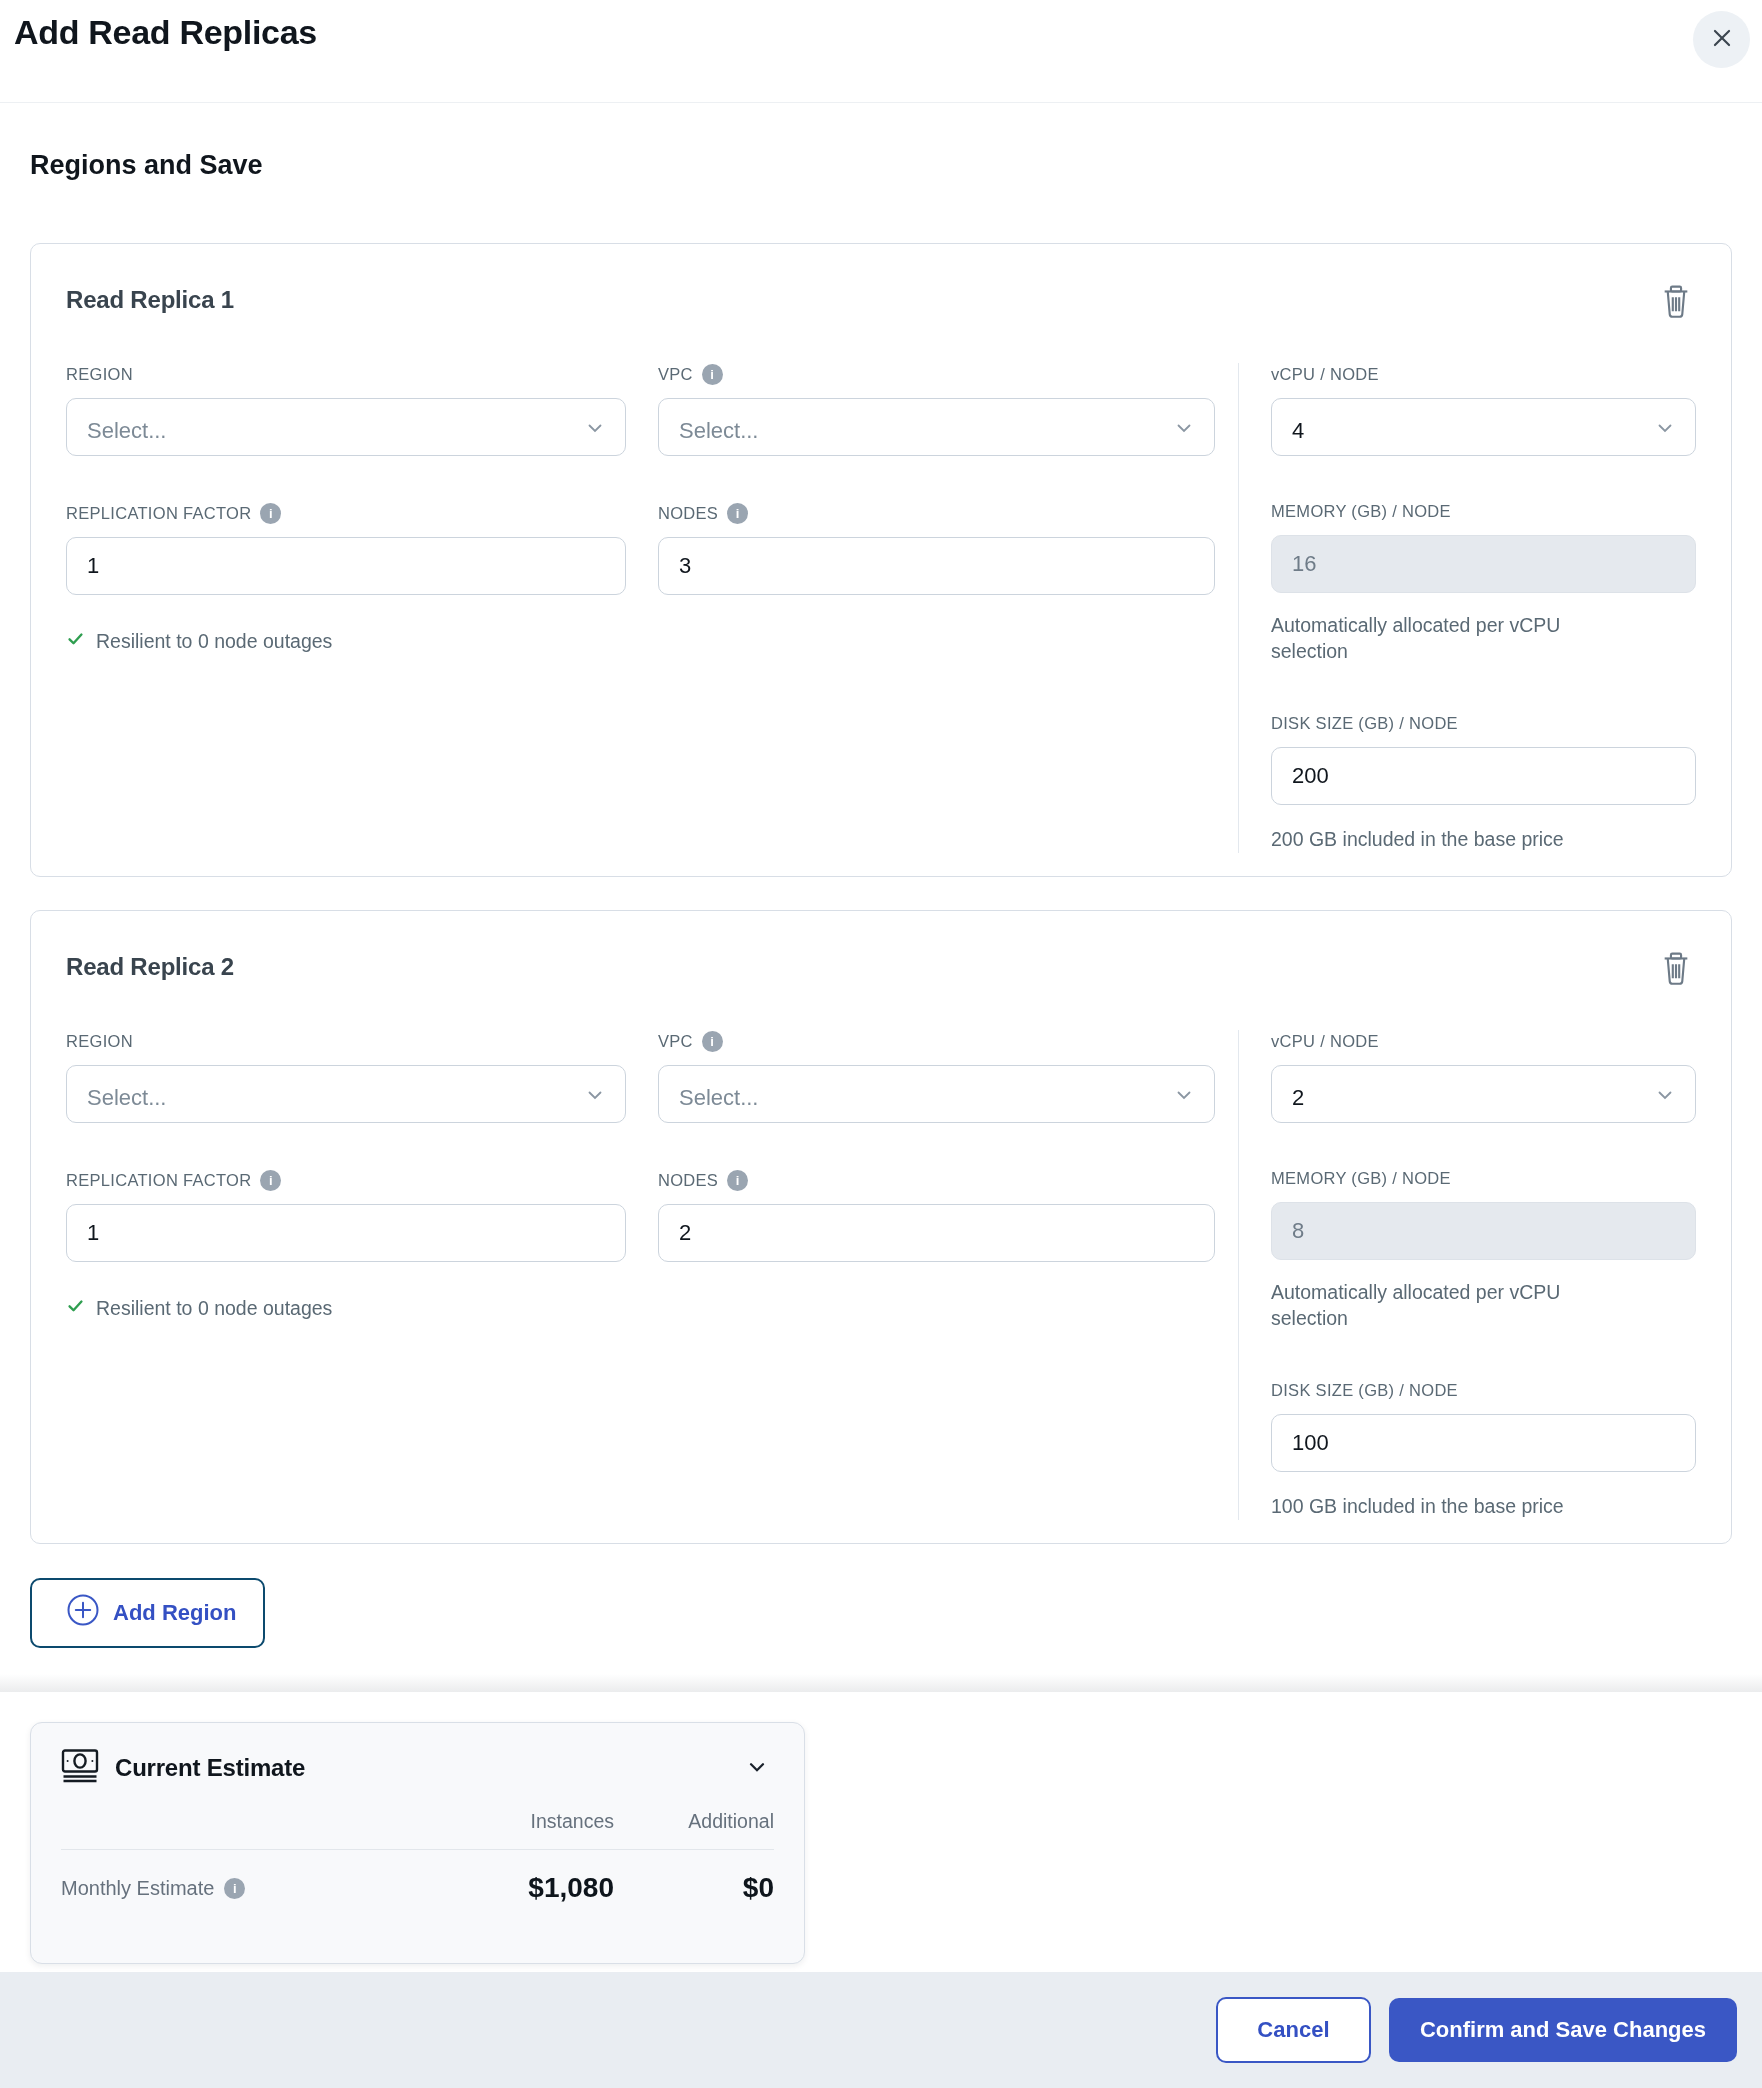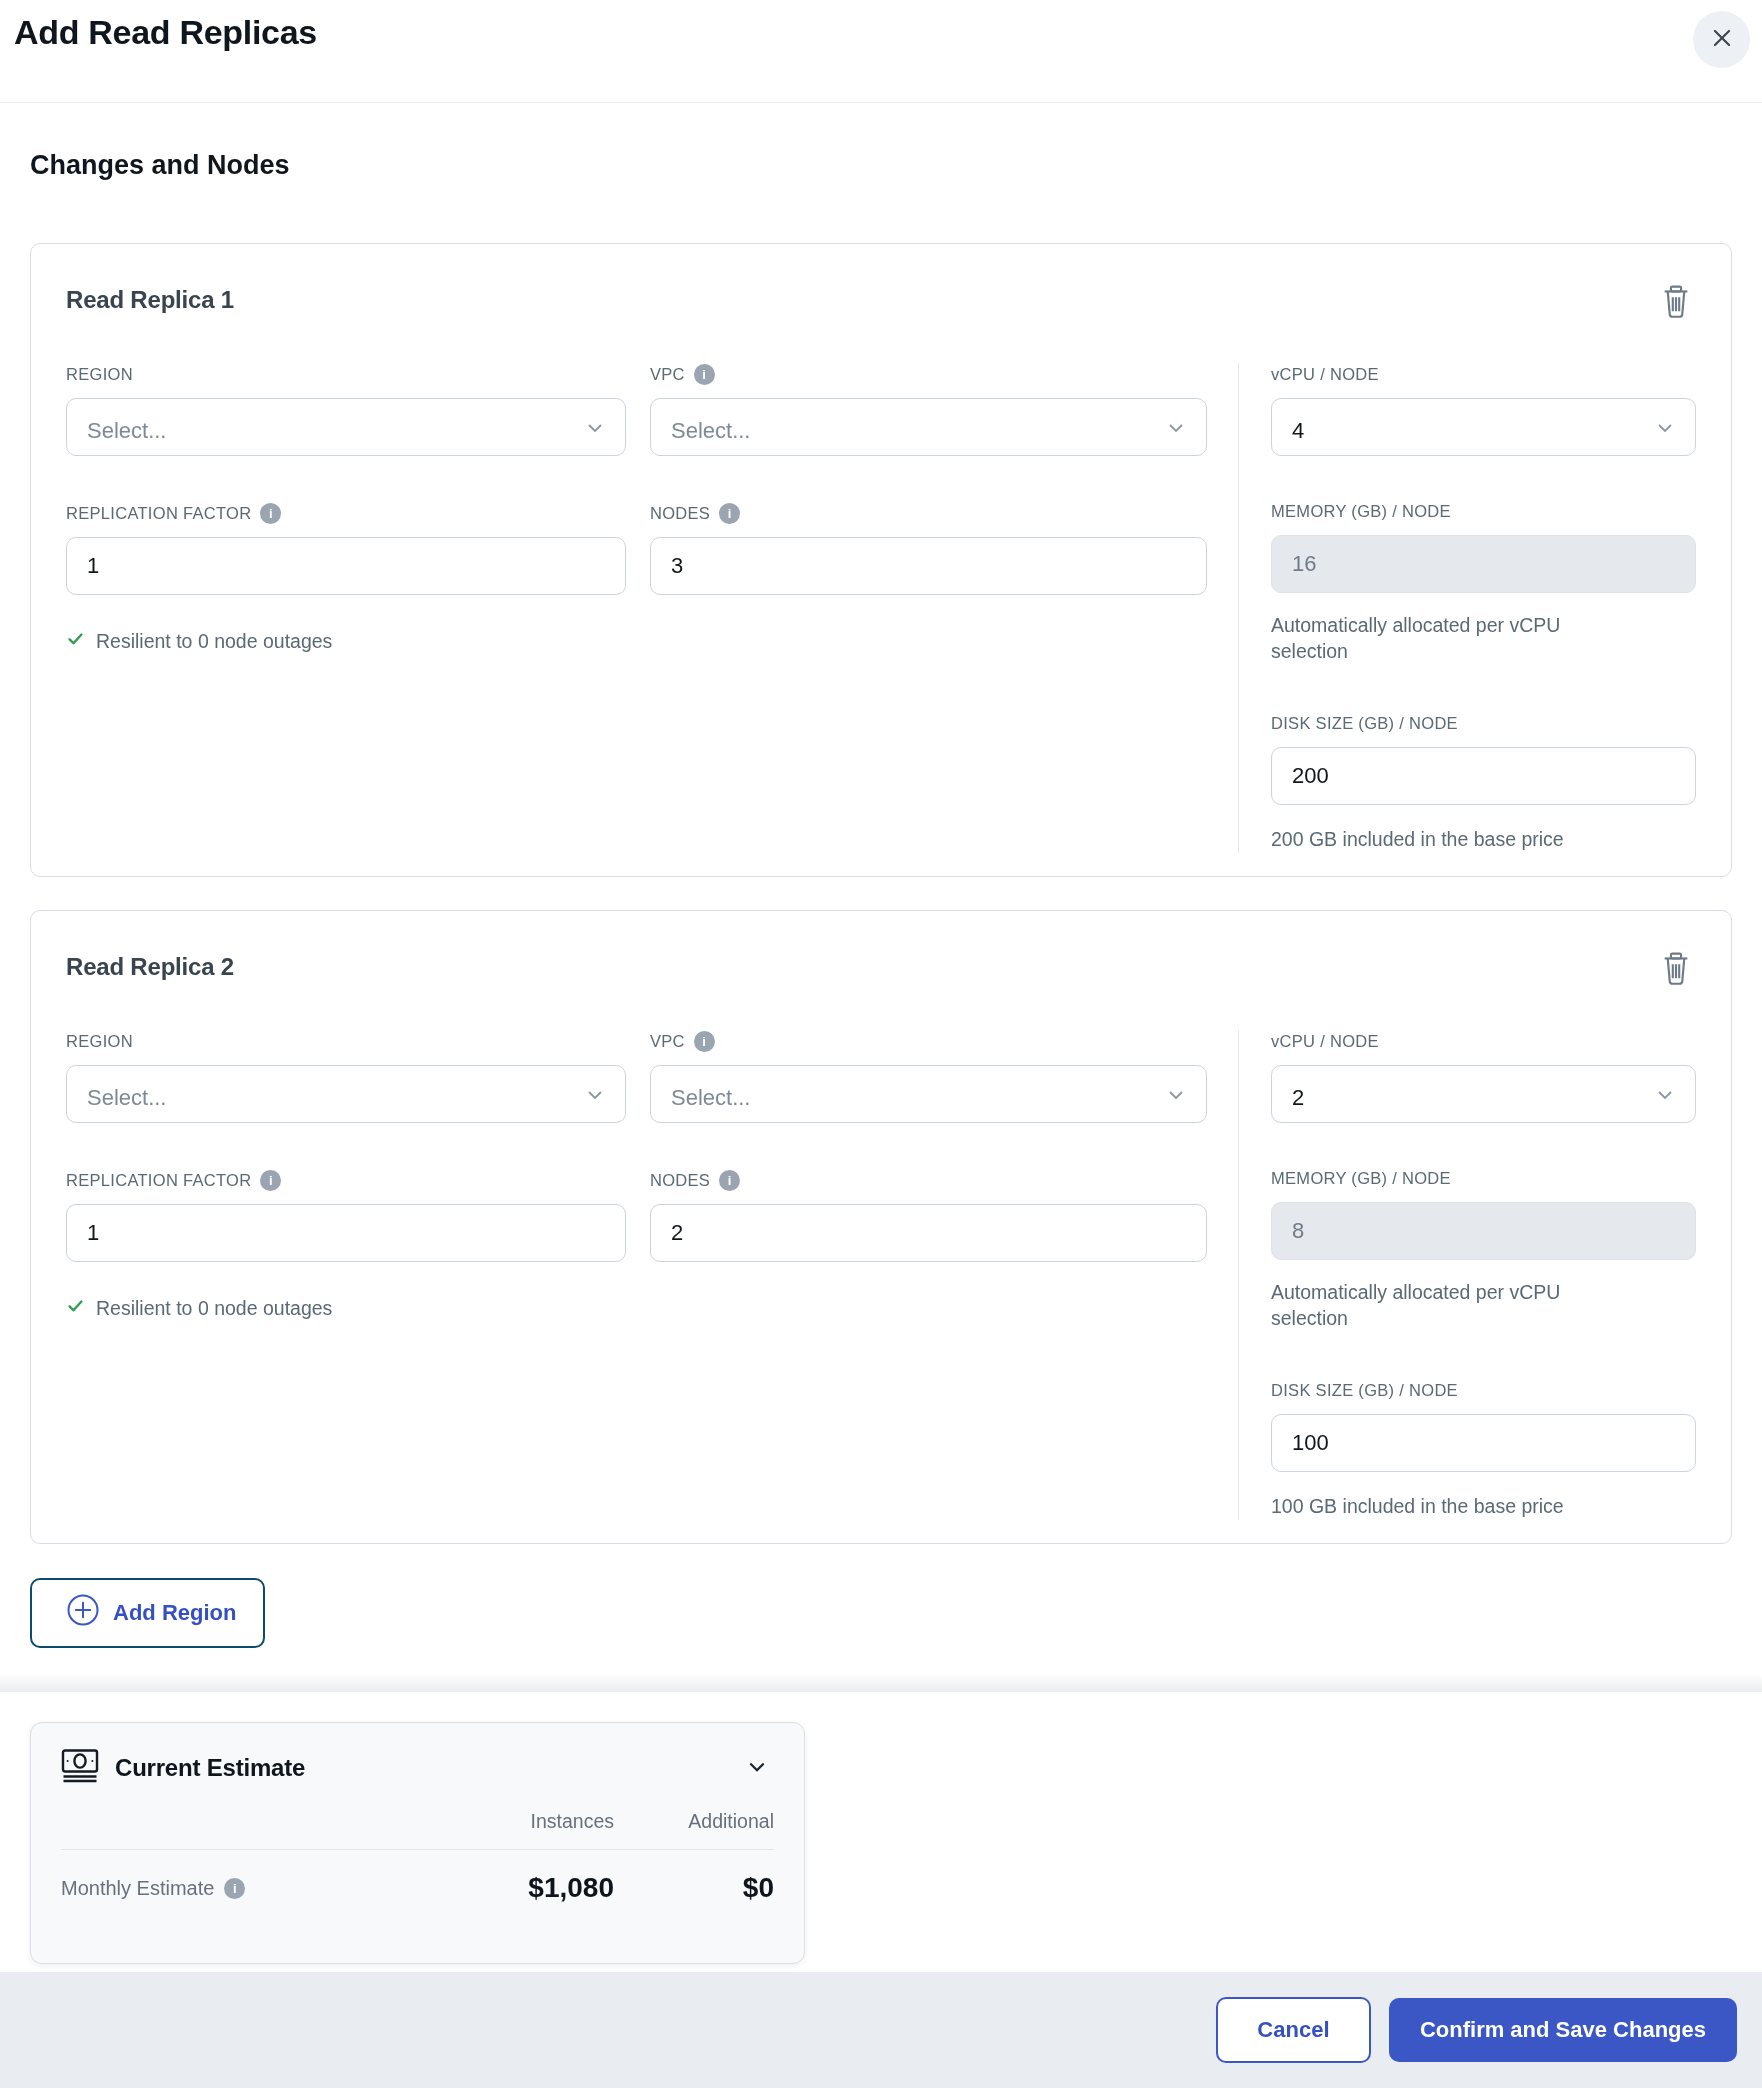--- a/index.html
+++ b/index.html
@@ -20,21 +20,21 @@
 
   
   .replica-card { position:absolute; left:30px; width:1702px; height:634px;
                   border:1.5px solid #d8dee6; border-radius:10px; background:#fff; padding:30px 35px 0 35px; }
   .card-0 { top:243px; } .card-1 { top:910px; }
   .card-head { display:flex; justify-content:space-between; align-items:flex-start;margin-top:12px; }
   .card-title { font-size:24px; font-weight:600; color:#39444e; letter-spacing:-.2px; }
   .trash-btn { background:none; border:none; cursor:pointer; margin:-2px 4px 0 0; }
 
   .card-content { display:flex; margin-top:40px; }
-  .left-zone { width:1172px; display:grid; grid-template-columns:560px 557px; column-gap:24px; align-content:start; }
+  .left-zone { width:1172px; display:grid; grid-template-columns:560px 557px; column-gap:32px; align-content:start; }
   .right-zone { flex:1; border-left:1.5px solid #e3e8ee; padding-left:32px; }
 
   .field-label { display:flex; align-items:center; gap:9px; height:22px; margin-bottom:13px;
                  font-size:16.5px; color:#5a6974; letter-spacing:.3px; font-weight:400; }
   .info-icon { width:21px; height:21px; border-radius:50%; background:#9aa5b1; color:#fff; font-size:13px;
                font-weight:700; display:inline-flex; align-items:center; justify-content:center; font-style:normal; cursor:pointer; }
 
   .select-box { height:58px; border:1.5px solid #ccd4dd; border-radius:10px; background:#fff;
                 display:flex; align-items:center; justify-content:space-between; padding:8px 18px 0 20px;
                 font-size:22px; cursor:pointer; }
@@ -93,21 +93,21 @@
   <div class="dlg-title">Add Read Replicas</div>
   <button class="close-btn">
     <span>
       <svg width="26" height="26" viewBox="0 0 24 24" fill="none" stroke="#3c4650" stroke-width="2" stroke-linecap="round">
           <path d="M5.5 5.5l13 13M18.5 5.5l-13 13"></path>
         </svg>
     </span>
   </button>
 </div>
 
-<div class="section-title">Changes and Nodes</div>
+<div class="section-title">Regions and Save</div>
 
 <div class="replica-card card-0">
   <div class="card-head">
     <div class="card-title">Read Replica 1</div>
     <button class="trash-btn">
       <span>
         <svg width="32" height="36" viewBox="0 0 24 27" fill="none" stroke="#6d7a87" stroke-width="1.6" stroke-linejoin="round">
           <rect x="8.2" y="2" width="7.6" height="3.6" rx="1"></rect>
           <path d="M3.5 5.6h17"></path>
           <path d="M5.8 5.6l1.5 17.2a2 2 0 0 0 2 1.8h5.4a2 2 0 0 0 2-1.8l1.5-17.2"></path>

